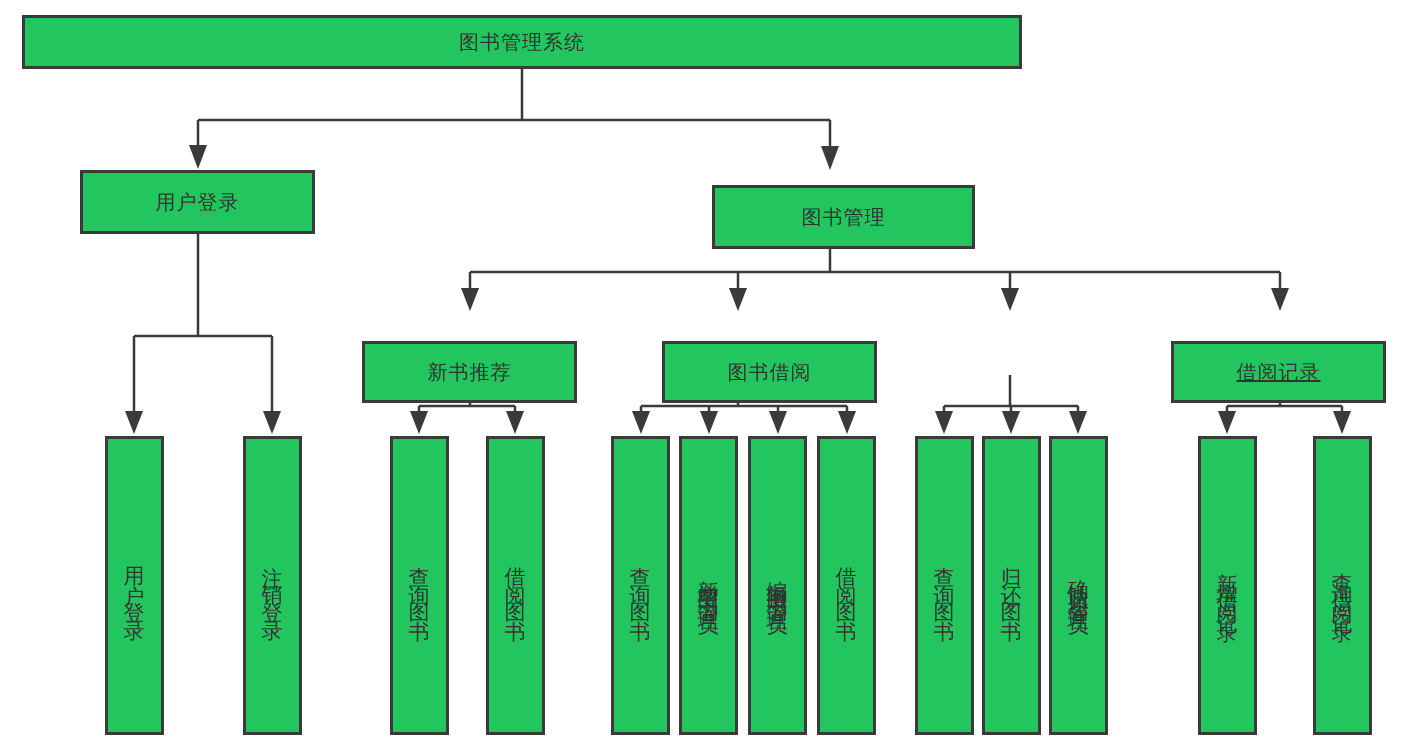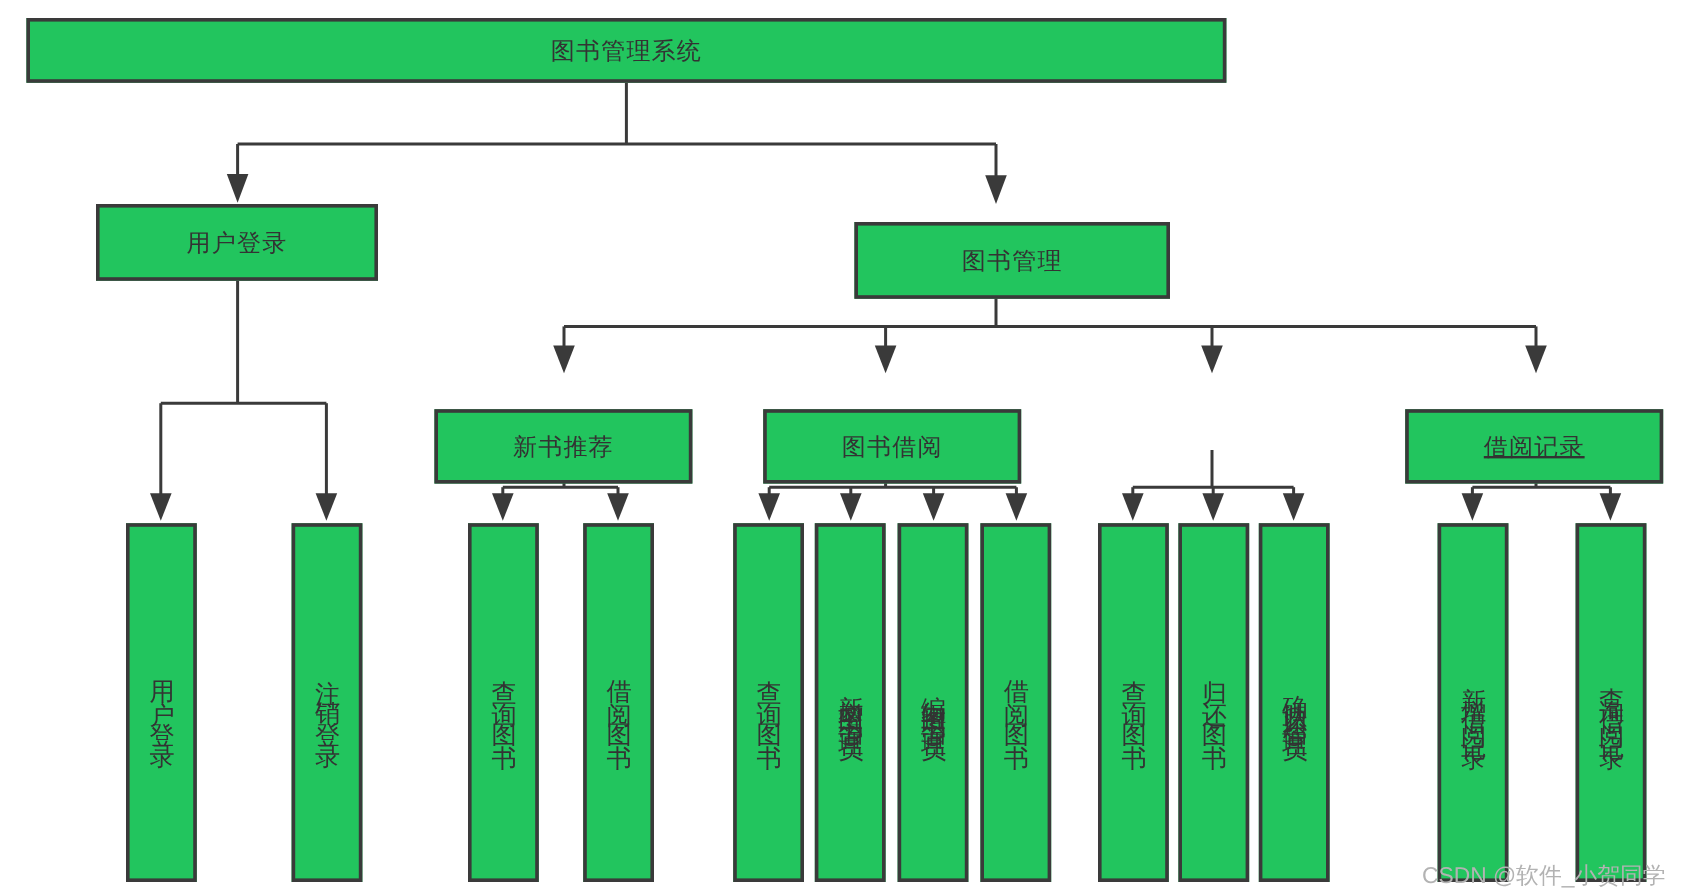--- a/index.html
+++ b/index.html
@@ -34,21 +34,21 @@
     letter-spacing: 1px;
   }
   
   .box-root   { left: 22px;  top: 15px;  width: 1000px; height: 54px; }
   
   .box-l2a    { left: 80px;  top: 170px; width: 235px; height: 64px; }
   .box-l2b    { left: 712px; top: 185px; width: 263px; height: 64px; }
   
   .box-l3     { top: 313px; height: 62px; width: 215px; margin-top: 28px; }
   .box-l3-0   { left: 362px; }
-  .box-l3-1   { left: 636px; }
+  .box-l3-1   { left: 662px; }
   .box-l3-2   { left: 902px; }
   .box-l3-3   { left: 1171px; text-decoration: underline; }
   
   .leaf { top: 436px; height: 299px; width: 59px; }
   .leaf span {
     writing-mode: vertical-rl;
     text-orientation: mixed;
     font-size: 21px;
     color: #333333;
     line-height: 1;
@@ -206,15 +206,14 @@
     <span>确认归还（管理员）</span>
   </div>
 
   <div class="box leaf sp-mid g5-0">
     <span>新增借阅记录</span>
   </div>
   <div class="box leaf sp-mid g5-1">
     <span>查询借阅记录</span>
   </div>
 
-  <div class="watermark">CSDN @软件_小贺同学</div>
 
 </div>
 
 </body></html>

